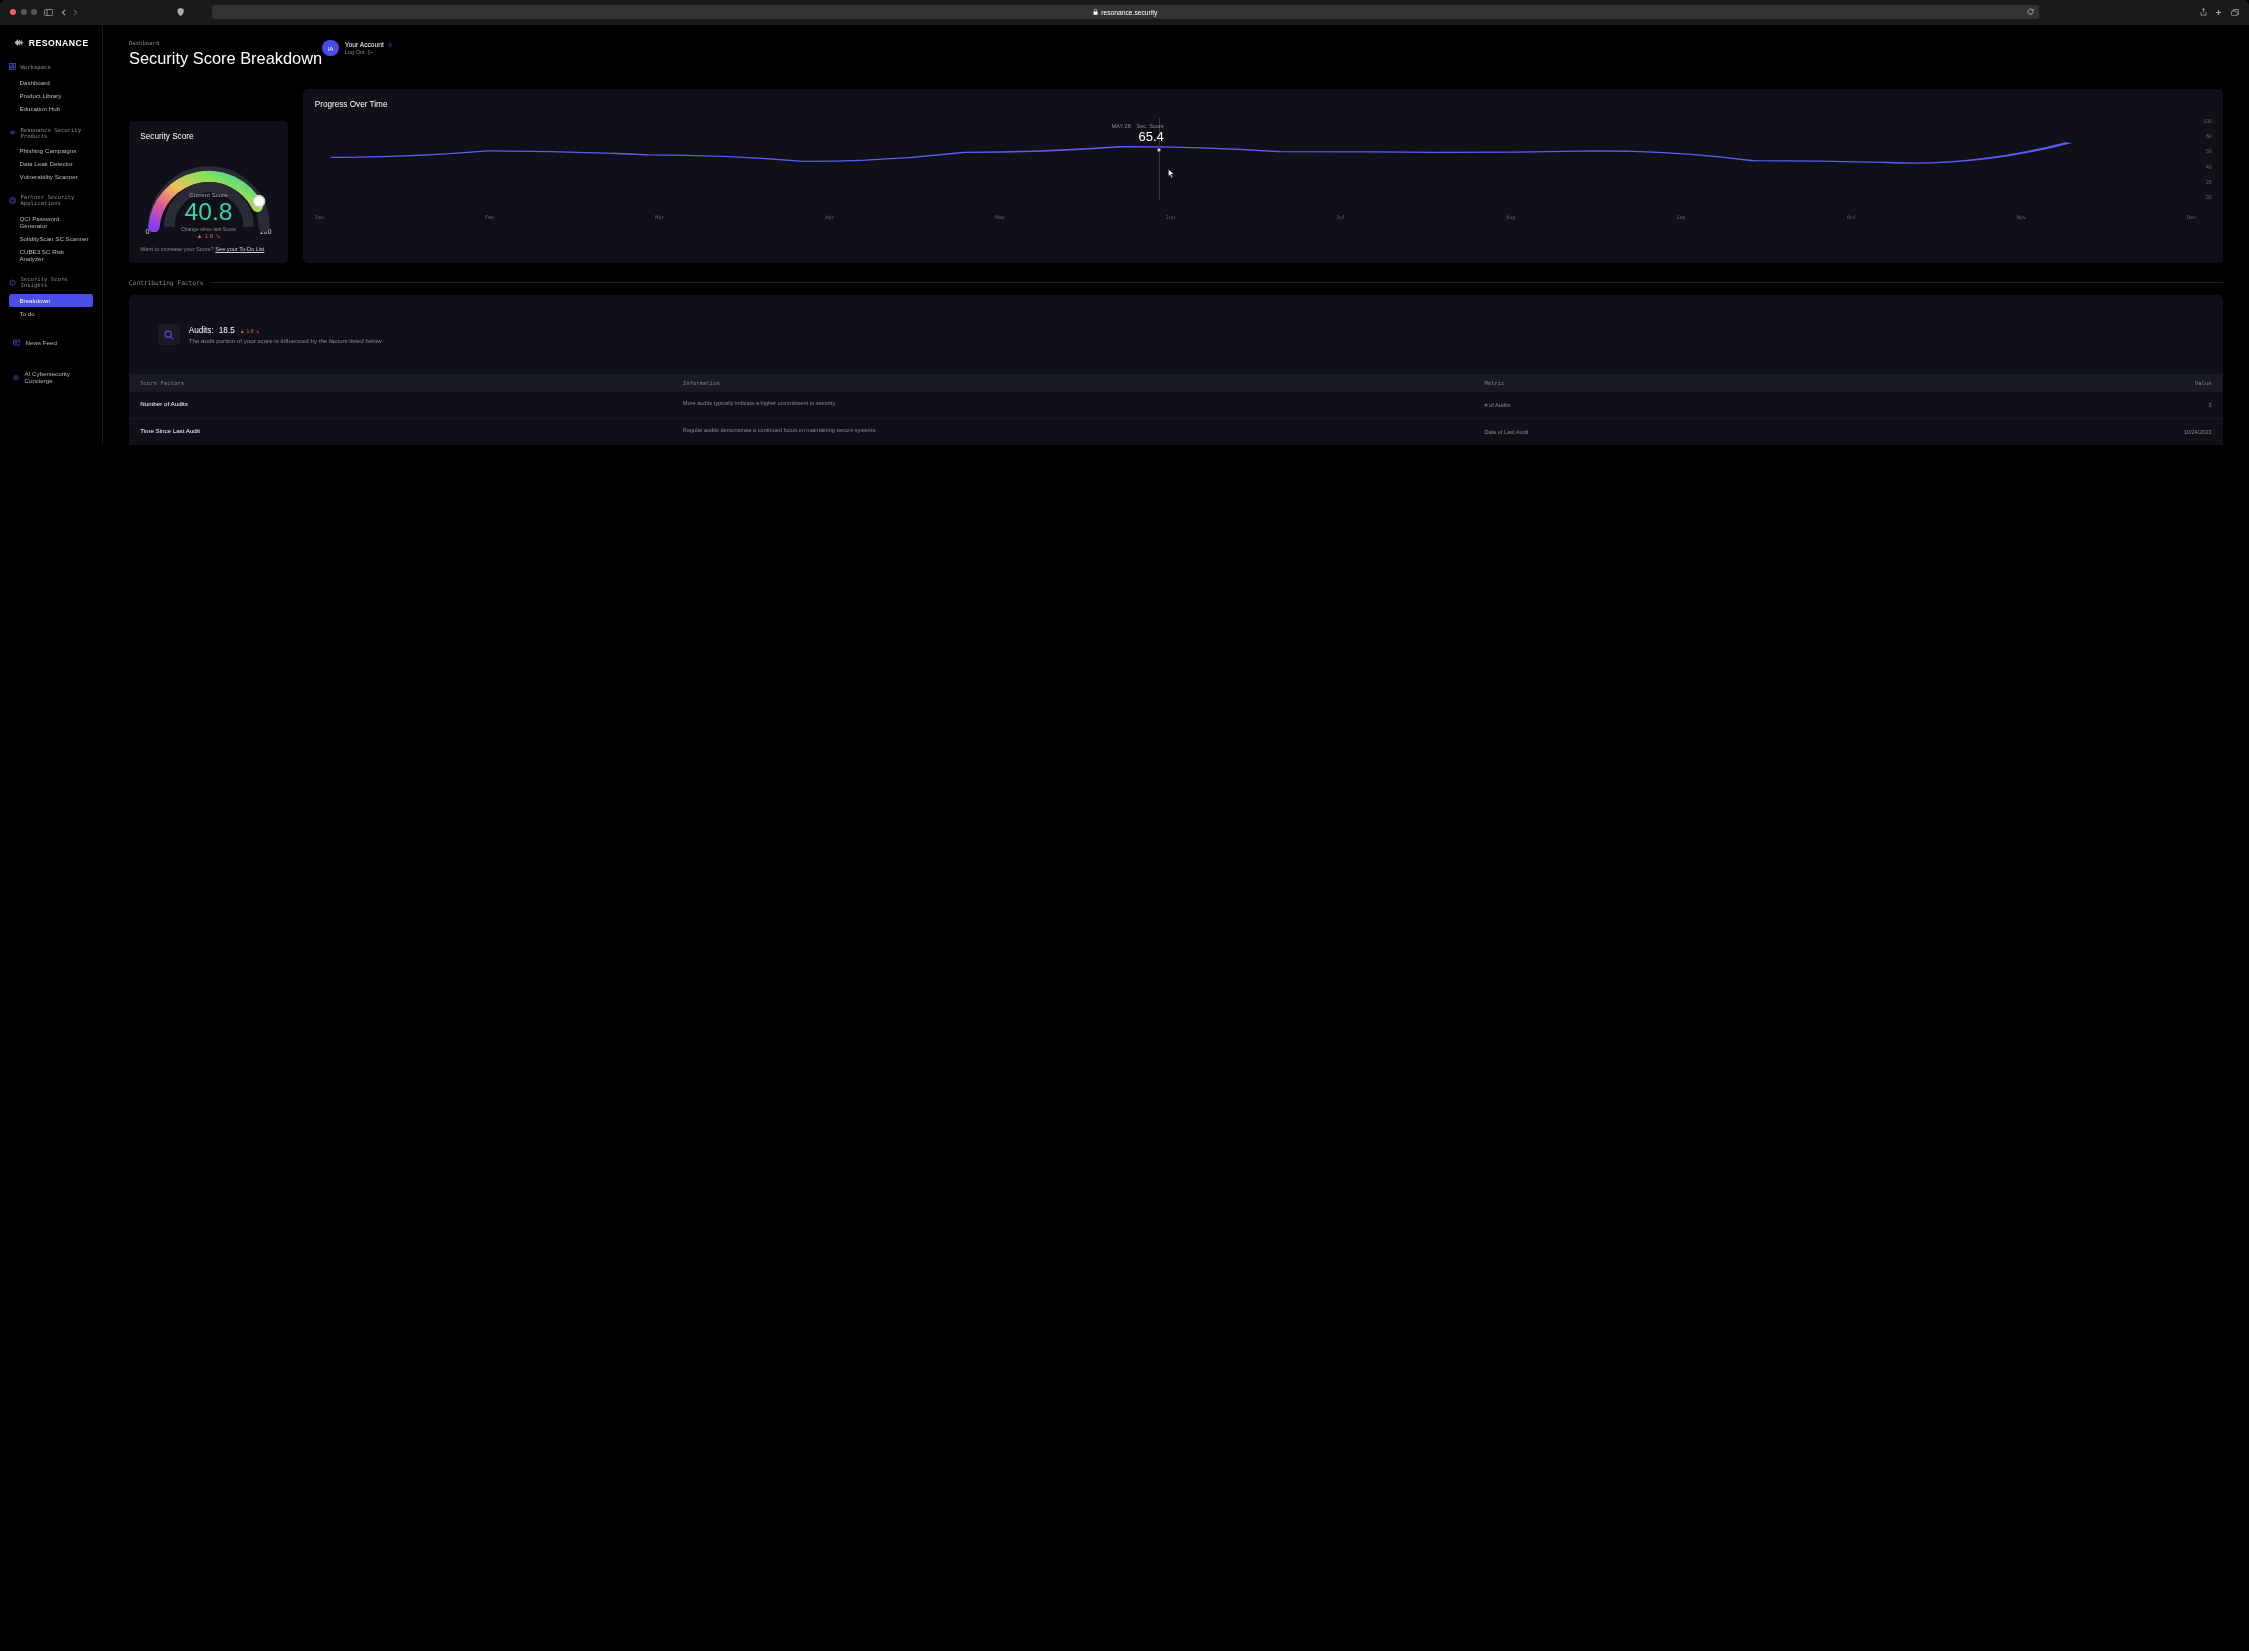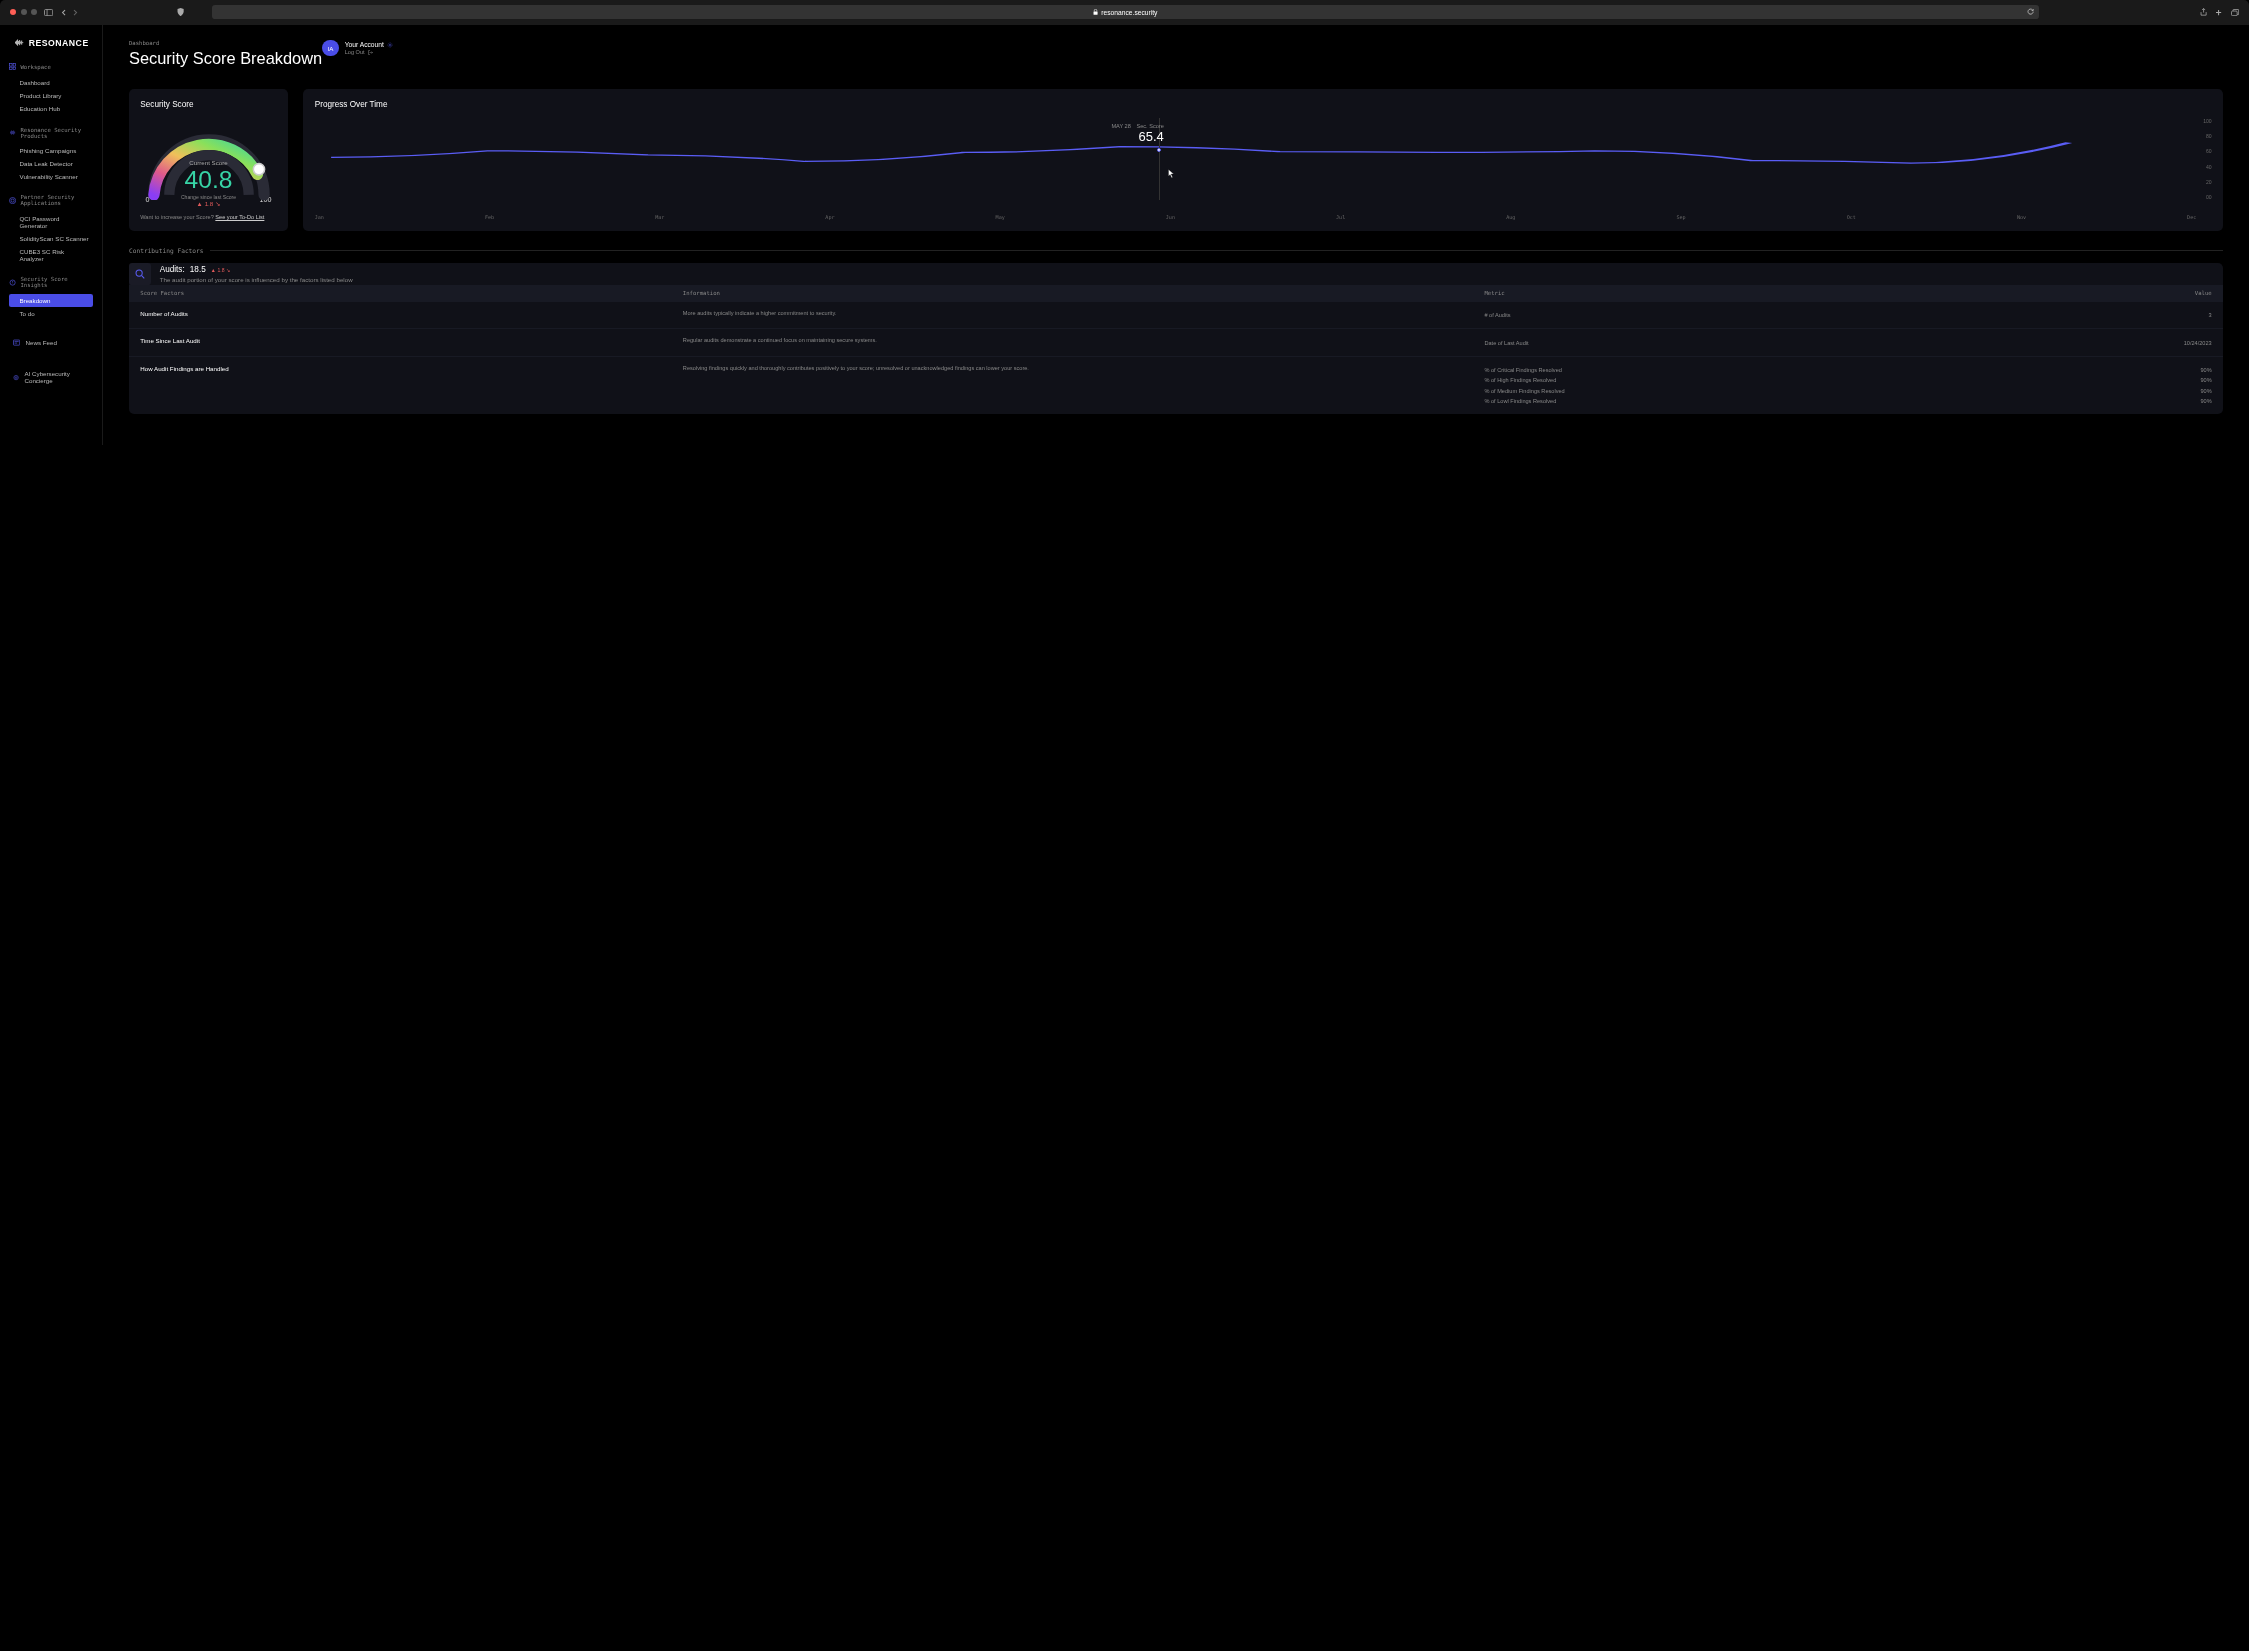--- a/index.html
+++ b/index.html
@@ -33,21 +33,21 @@
 .page-title { font-size: 16.4px; font-weight: 400; }
 .account-box { display: flex; align-items: center; gap: 6.2px; }
 .avatar { width: 16.4px; height: 16.4px; border-radius: 50%; background: #4a4de7; display: flex; align-items: center; justify-content: center; font-size: 6.2px; font-weight: 500;}
 .account-name { font-size: 6.7px; display: flex; align-items: center; gap: 3.1px; }
 .logout { font-size: 5.6px; color: #888; display: flex; align-items: center; gap: 3.1px; margin-top: 1px; }
 
 .cards-row { display: flex; gap: 15.4px; margin-bottom: 15.4px; }
 .card { background: #101118; border-radius: 5.1px; padding: 11.3px; }
 .card-title { font-size: 8.2px; font-weight: 400; margin-bottom: 9.2px; }
 
-.score-card { width: 159px; }
+.score-card { width: 159px; margin-top: 32px; }
 .gauge-wrap { position: relative; width: 136px; height: 87px; margin: 0 auto; }
 .gauge-labels { display: flex; justify-content: space-between; padding: 0 5.1px; font-size: 7.2px; color: #ddd; margin-top: -10.3px; }
 .gauge-center { position: absolute; top: 41px; left: 0; right: 0; text-align: center; }
 .gauge-current { font-size: 6.2px; color: #aaa; }
 .gauge-score { font-size: 24.6px; font-weight: 500; color: #37d4a6; }
 .gauge-change-label { font-size: 5.1px; color: #888; }
 .gauge-change { font-size: 6.2px; color: #e05a5a; display: flex; align-items: center; justify-content: center; gap: 2.1px; }
 .score-footer { font-size: 5.6px; color: #888; margin-top: 10.3px; }
 .score-footer a { color: #ccc; text-decoration: underline; }
 
@@ -60,21 +60,21 @@
 .tooltip-label { color: #888; }
 .tooltip-value { font-size: 13px; color: #fff; }
 .crosshair { position: absolute; left: 44.5%; top: 0; bottom: 10.3px; width: 0.5px; background: #333; }
 .chart-dot { position: absolute; left: 44.5%; top: 32px; width: 4.1px; height: 4.1px; background: #fff; border-radius: 50%; transform: translate(-50%, -50%); border: 1px solid #5a5df5;}
 .cursor-arrow { position: absolute; left: 45%; top: 51px; color: #fff; font-size: 7.2px; }
 
 .section-heading { font-size: 6.2px; color: #888; font-family: monospace; display: flex; align-items: center; gap: 6.2px; margin-bottom: 9.2px; }
 .section-heading::after { content: ""; flex: 1; height: 0.5px; background: #222; }
 
 .factors-card { background: #101118; border-radius: 5.1px; }
-.factors-header { display: flex; align-items: center; gap: 9.2px; padding: 0; }
+.factors-header { display: flex; align-items: center; gap: 9.2px; padding: 29px; }
 .factors-icon { width: 21.5px; height: 21.5px; background: #1a1b26; border-radius: 3.1px; display: flex; align-items: center; justify-content: center; }
 .factors-title-row { display: flex; align-items: baseline; gap: 5.1px; }
 .factors-name { font-size: 8.2px; }
 .factors-score { font-size: 8.2px; }
 .factors-change { font-size: 5.1px; color: #e05a5a; display: flex; align-items: center; gap: 1.5px;}
 .factors-desc { font-size: 6.2px; color: #888; margin-top: 2.1px; }
 
 .factors-table { width: 100%; border-collapse: collapse; }
 .factors-table thead { background: #181a24; }
 .factors-table th { text-align: left; font-size: 5.6px; color: #888; font-family: monospace; font-weight: 400; padding: 5.1px 11.3px; }

